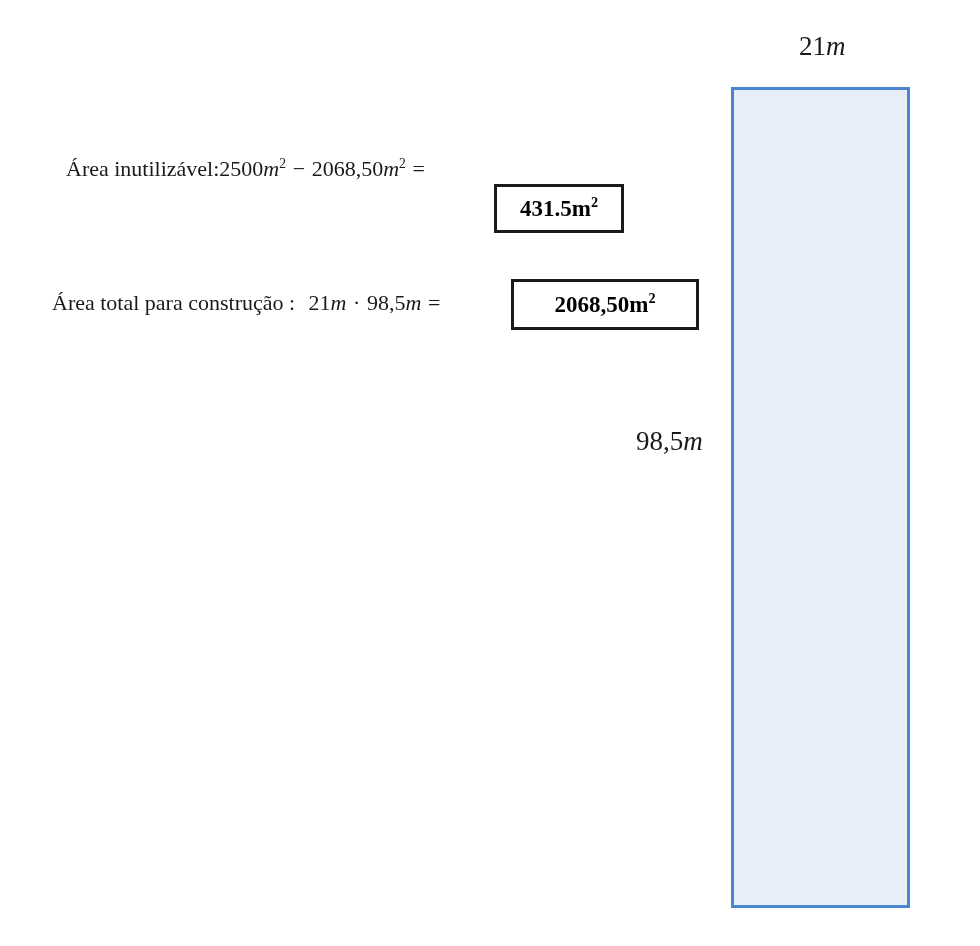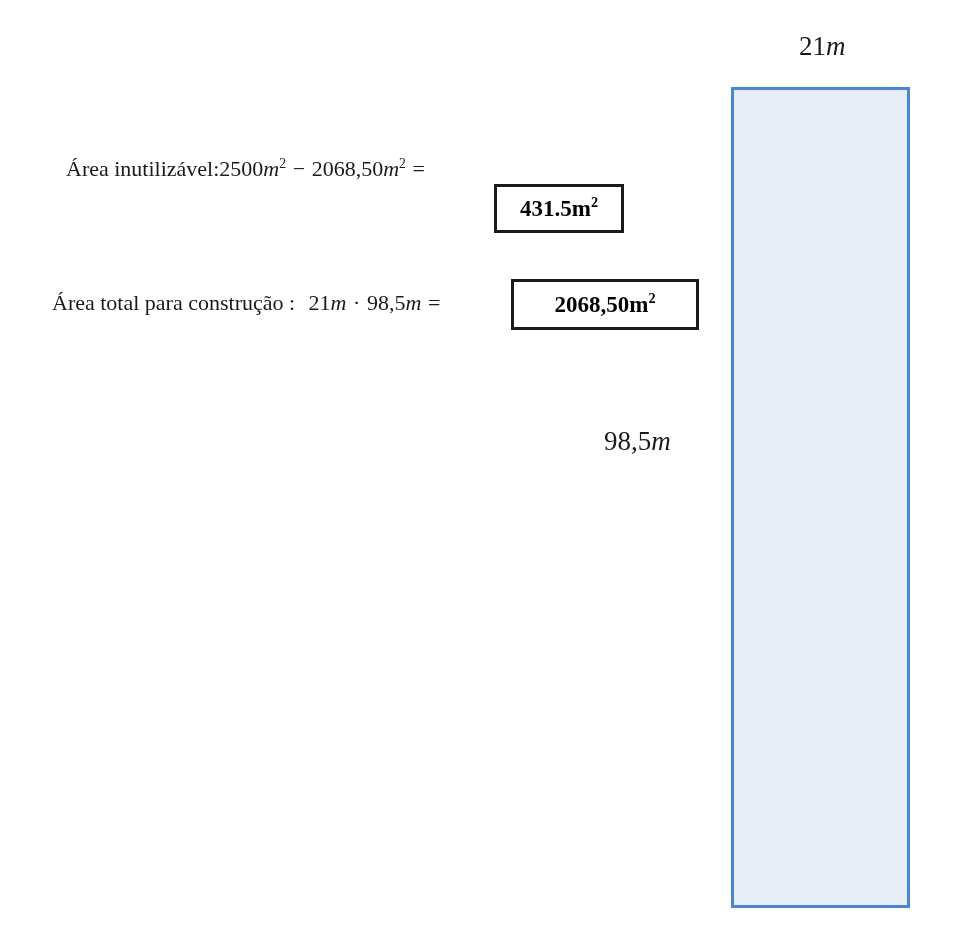--- a/index.html
+++ b/index.html
@@ -93,21 +93,21 @@
     font-size: 27px;
     line-height: 1;
     white-space: nowrap;
     color: #1a1a1a;
   }
   #label-width {
     left: 799px;
     top: 33px;
   }
   #label-height {
-    left: 604px;
+    left: 636px;
     top: 428px;
   }
 </style>
 </head>
 <body>
 
 <div class="eq-row" id="eq-row-1" style="left:66px; top:158px;">
   <span class="eq-lhs">
     <span class="mn">Área inutilizável:</span><span class="mn">2500</span><span class="mi">m</span><sup>2</sup><span class="opwide">−</span><span class="mn">2068,50</span><span class="mi">m</span><sup>2</sup><span class="opwide">=</span>
   </span>

